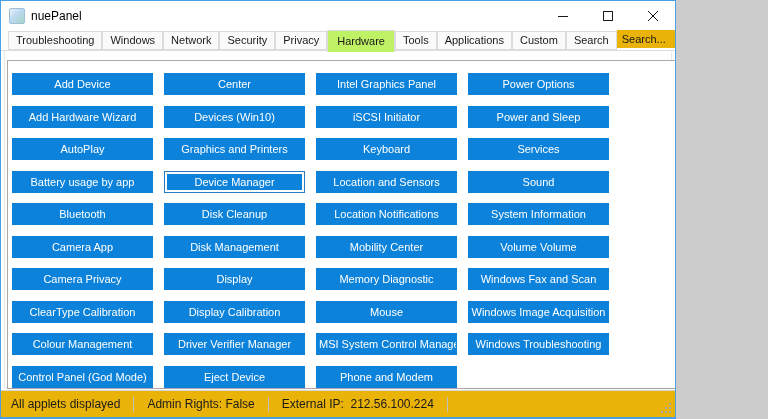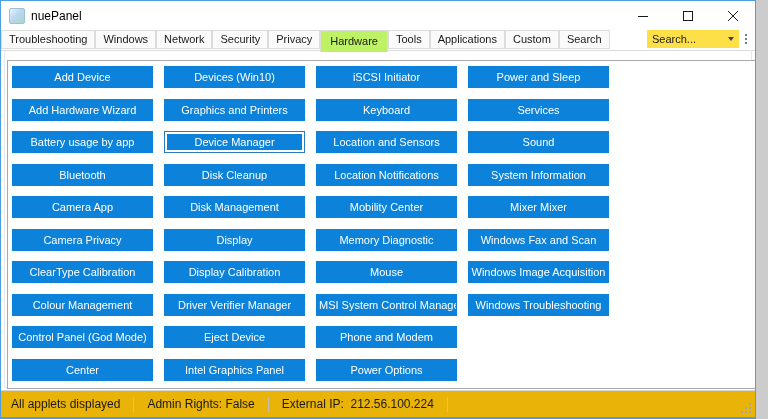--- a/index.html
+++ b/index.html
@@ -1,50 +1,50 @@
 <!DOCTYPE html>
 <html><head>
 <meta charset="utf-8">
 <style>
   html,body { margin:0; padding:0; background:#cccccc; }
   * { box-sizing:border-box; }
   #window {
-    position:relative; width:756px; height:419px;
+    position:relative; width:676px; height:419px;
     background:#ffffff;
     border:1px solid var(--winborder,#4aa0e2);
     border-bottom-width:2px;
     font-family:"Liberation Sans", sans-serif;
     overflow:hidden;
   }
   
   #titlebar { position:absolute; top:0; left:0; right:0; height:29px; background:#ffffff; display:flex; align-items:center; }
   #app-icon { width:16px; height:16px; margin:0 6px 0 8px;
     background:linear-gradient(135deg,#e8f3fb 0%,#bcd8ef 45%,#a5d6c8 100%);
     border:1px solid #9ebfd8; border-radius:2px; }
   #title-text { font-size:12px; color:#000000; }
   #caption-buttons { margin-left:auto; display:flex; height:100%; }
   .cap-btn { width:45px; height:100%; display:flex; align-items:center; justify-content:center; background:transparent; }
   .cap-btn svg { display:block; }
   
   #tabrow { position:absolute; top:29px; left:0; right:0; height:21px; background:#ffffff;
-    border-bottom:1px solid #dcdcdc; display:flex; align-items:flex-start; padding-left:0; }
+    border-bottom:1px solid #dcdcdc; display:flex; align-items:center; padding-left:7px; }
   .tab { height:19px; line-height:17px; font-size:11px; color:#1a1a1a; padding:0 7px;
     background:#fafafa; border:1px solid #dcdcdc; margin-right:0; white-space:nowrap; }
   .tab.active { height:22px; line-height:20px; background:#bef264; border-bottom:none; position:relative; z-index:3; margin-bottom:-1px; padding:0 9px; }
   #tab-tools-right { margin-left:auto; display:flex; align-items:center; height:100%; padding-bottom:2px; }
-  #search-box { display:flex; align-items:center; width:92px; padding:0 5px; height:18px; background:#fde047; }
+  #search-box { display:flex; align-items:center; width:92px; padding:0 5px; height:18px; background:#eab308; }
   #search-text { font-size:11px; color:#1a1a1a; flex:1; }
   #search-arrow { width:0; height:0; border-left:3.5px solid transparent; border-right:3.5px solid transparent; border-top:4px solid #404040; margin-left:4px; }
   #kebab { display:flex; flex-direction:column; gap:2px; padding:0 8px 0 6px; }
   #kebab i { width:2px; height:2px; background:#505050; border-radius:50%; display:block; }
   
   #page { position:absolute; top:50px; left:0; right:0; bottom:29px; background:#ffffff; }
   #page-border { position:absolute; top:49px; left:3px; right:3px; bottom:29px; border:1px solid #e8e8e8; border-top:none; pointer-events:none; }
   #applet-panel { position:absolute; left:6px; top:59px; width:750px; height:329px; background:#ffffff; border:1px solid #a9a9a9; }
-  #applet-grid { position:absolute; left:4px; top:5px; display:grid; grid-auto-flow:column;
+  #applet-grid { position:absolute; left:4px; top:12px; display:grid; grid-auto-flow:column;
     grid-template-rows:repeat(10, 22px); grid-template-columns:repeat(4, 141px);
     column-gap:11px; row-gap:10.5px; }
   .applet-btn { background:var(--accent,#0c82da); border:1px solid var(--accent,#0c82da);
     color:#ffffff; font-size:11px; font-family:"Liberation Sans", sans-serif;
     text-align:center; line-height:20px; padding:0 2px; white-space:nowrap; overflow:hidden; cursor:default; }
   .applet-btn.focused { border-color:#2a7cc0; box-shadow:inset 0 0 0 2px #ffffff;text-align:center; }
   
   #statusbar { position:absolute; left:0; right:0; bottom:0; height:27px; background:#eab308;
     border-top:1px solid #d6d6d6; display:flex; align-items:center; padding-left:10px; }
   .status-item { font-size:12px; color:#1a1a1a; white-space:pre; }
@@ -105,20 +105,21 @@
     </div>
   </div>
 
   <div id="page"></div>
   <div id="page-border"></div>
   <div id="applet-panel">
     <div id="applet-grid">
 
     <button class="applet-btn">Add Device</button>
         <button class="applet-btn">Add Hardware Wizard</button>
+        <button class="applet-btn">AutoPlay</button>
         <button class="applet-btn">Battery usage by app</button>
         <button class="applet-btn">Bluetooth</button>
         <button class="applet-btn">Camera App</button>
         <button class="applet-btn">Camera Privacy</button>
         <button class="applet-btn">ClearType Calibration</button>
         <button class="applet-btn">Colour Management</button>
         <button class="applet-btn">Control Panel (God Mode)</button>
         <button class="applet-btn">Center</button>
         <button class="applet-btn">Devices (Win10)</button>
         <button class="applet-btn">Graphics and Printers</button>
@@ -137,21 +138,21 @@
         <button class="applet-btn">Mobility Center</button>
         <button class="applet-btn">Memory Diagnostic</button>
         <button class="applet-btn">Mouse</button>
         <button class="applet-btn">MSI System Control Manager</button>
         <button class="applet-btn">Phone and Modem</button>
         <button class="applet-btn">Power Options</button>
         <button class="applet-btn">Power and Sleep</button>
         <button class="applet-btn">Services</button>
         <button class="applet-btn">Sound</button>
         <button class="applet-btn">System Information</button>
-        <button class="applet-btn">Mixer Mixer</button>
+        <button class="applet-btn">Volume Volume</button>
         <button class="applet-btn">Windows Fax and Scan</button>
         <button class="applet-btn">Windows Image Acquisition</button>
         <button class="applet-btn">Windows Troubleshooting</button>
       </div>
   </div>
 
   <div id="statusbar">
 
   <span class="status-item">All applets displayed</span>
       <div class="status-sep"></div>

